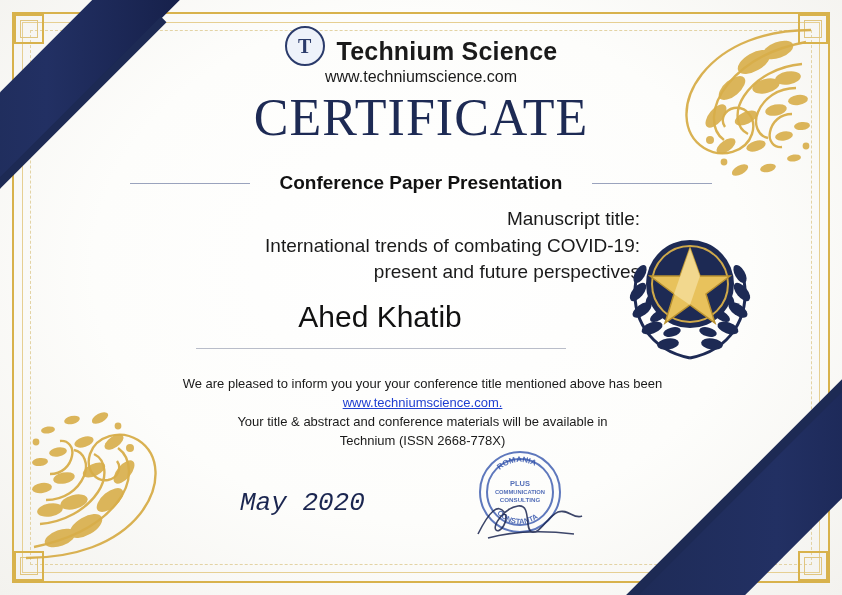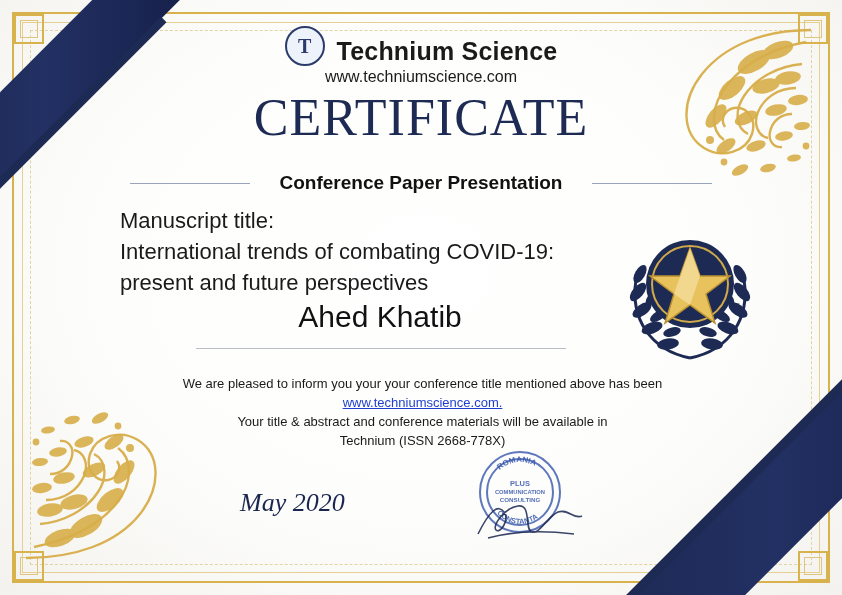--- a/index.html
+++ b/index.html
@@ -182,22 +182,22 @@
     font-size: 19px;
     font-weight: bold;
     color: #111;
   }
 
   .manuscript {
     position: absolute;
     top: 206px;
     left: 120px;
     width: 520px;
-    text-align: left;
-    font-size: 22px;
+    text-align: right;
+    font-size: 19px;
     color: #1a1a1a;
     line-height: 1.4;
   }
 
   .recipient {
     position: absolute;
     top: 300px;
     left: 120px;
     width: 520px;
     text-align: center;
@@ -225,21 +225,21 @@
   }
   .body-text a {
     color: #1f3fd0;
     text-decoration: underline;
   }
 
   .date {
     position: absolute;
     left: 240px;
     top: 488px;
-    font-family: Liberation Serif, serif;
+    font-family: Liberation Mono, monospace;
     font-style: italic;
     font-size: 26px;
     color: #1b2650;
   }
 
   
   .medal {
     position: absolute;
     right: 78px;
     top: 218px;

